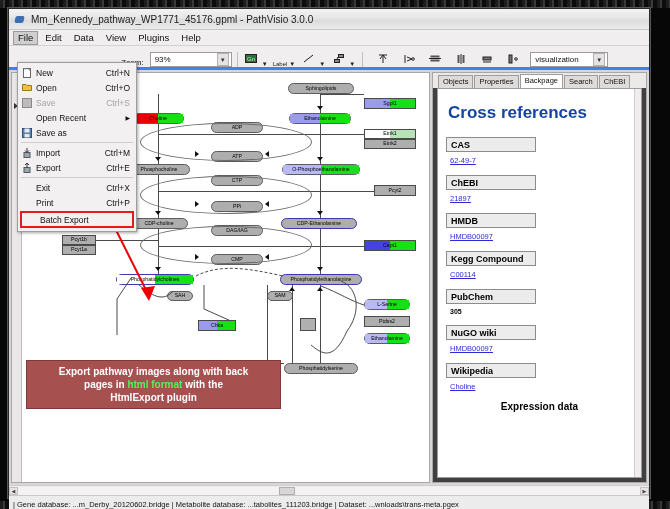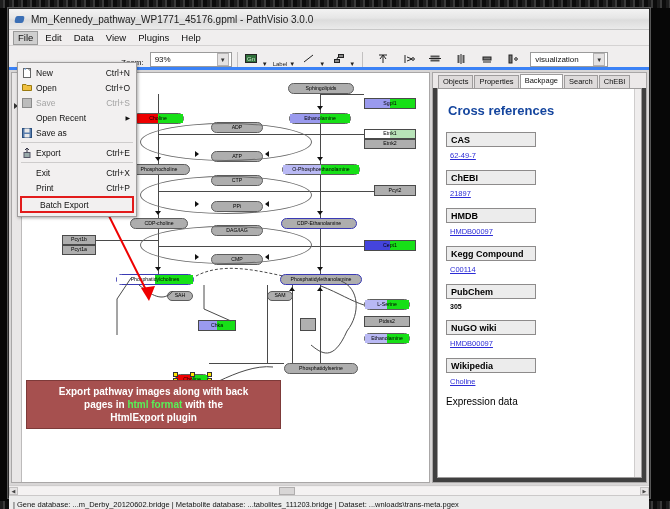--- a/index.html
+++ b/index.html
@@ -96,27 +96,27 @@
   .submarr{font-size:6px;padding-right:6px;}
   .mrow.boxed{border:2px solid #e21b1b;margin:1px 2px;height:13px;}
 
   
   .tabs{display:flex;align-items:flex-end;height:15px;padding-left:5px;background:#ece9e9;}
   .tab{font-size:7.5px;color:#111;border:1px solid #9e9c9c;border-bottom:none;background:#dedbdb;
        padding:1px 4px 1px;margin-right:1px;line-height:10px;}
   .tab.active{background:#fff;padding-bottom:2px;font-size:7.5px;}
   .sb-content{flex:1;background:#fff;border:1px solid #9e9c9c;margin:0 4px 4px 4px;overflow:hidden;position:relative;}
   .sb-inner{padding:6px 8px;}
-  .xref-title{color:#14459e;font-size:13px;font-weight:bold;margin:8px 0 14px 2px;}
+  .xref-title{color:#14459e;font-size:17px;font-weight:bold;margin:8px 0 14px 2px;}
   .xbox{border:1px solid #8d8b8b;background:#ececec;width:90px;height:15px;display:flex;align-items:center;
         padding-left:4px;font-size:9px;font-weight:bold;color:#000;box-sizing:border-box;}
   .xval{font-size:7.5px;margin:4px 0 10px 4px;}
   .xval a{color:#2b2bd6;text-decoration:underline;}
   .xval.plain{color:#000;font-weight:bold;font-size:7px;}
-  .expr{font-size:10px;font-weight:normal;color:#000;margin-top:4px;}
+  .expr{font-size:10px;font-weight:bold;color:#000;margin-top:4px;text-align:center;}
   .sb-scroll{position:absolute;right:0;top:0;width:6px;height:100%;background:#efeded;border-left:1px solid #cfcdcd;}
 
   
   #hscroll{height:9px;background:#efeded;border-top:1px solid #cfcdcd;display:flex;align-items:center;}
   #hscroll .ar{width:9px;height:8px;display:flex;align-items:center;justify-content:center;font-size:5px;color:#444;
       background:#e6e4e4;border:1px solid #c2c0c0;box-sizing:border-box;}
   #hscroll .track{flex:1;height:8px;background:#f4f2f2;position:relative;}
   #hscroll .thumb{position:absolute;left:42%;top:0;width:16px;height:8px;background:#d8d6d6;border:1px solid #b0aeae;box-sizing:border-box;}
   #statusbar{height:16px;background:#ececec;border-top:1px solid #cbc9c9;display:flex;align-items:center;
              font-size:7.5px;color:#111;padding-left:4px;}
@@ -396,21 +396,21 @@
               <path d="M290,272 C300,280 312,290 326,258" fill="none" stroke="#4a4a4a" stroke-width="1"></path>
               <path d="M118,212 C130,222 142,230 152,218" fill="none" stroke="#4a4a4a" stroke-width="1"></path>
               <path d="M175,203 C200,190 230,196 262,203" fill="none" stroke="#4a4a4a" stroke-width="1" stroke-dasharray="3,2"></path>
               <path d="M183,212 L183,236 L210,248" fill="none" stroke="#4a4a4a" stroke-width="1"></path>
               <path d="M198,308 C215,300 235,292 252,294" fill="none" stroke="#4a4a4a" stroke-width="1"></path>
               <path d="M110,205 L96,226 L96,262" fill="none" stroke="#4a4a4a" stroke-width="1"></path>
             </svg>
             <div class="node gene" style="left: 279px; top: 245px; width: 16px; height: 13px;"></div>
           </div>
 
-        <div id="anno" style="left:14px;top:287px;width:255px;margin-top:20px;">
+        <div id="anno" style="left:14px;top:287px;width:255px;">
           <div>Export pathway images along with back</div>
           <div>
             <span>pages in </span><span class="hl">html format</span><span> with the</span>
           </div>
           <div>HtmlExport plugin</div>
         </div>
       </div>
 
       <div id="sidebar">
         <div class="tabs">
@@ -502,20 +502,30 @@
             </svg>
           </span>
           <span class="mtx">Save as</span>
           <span class="macc"></span>
         </div>
         <div class="msep"></div>
         <div class="mrow">
           <span class="mic">
             <svg width="10" height="10">
               <rect x="2" y="4.5" width="6" height="5" fill="#9aa" stroke="#556"></rect>
+              <path d="M5,0 L5,4 M3,2.5 L5,4.5 L7,2.5" fill="none" stroke="#334"></path>
+            </svg>
+          </span>
+          <span class="mtx">Import</span>
+          <span class="macc">Ctrl+M</span>
+        </div>
+        <div class="mrow">
+          <span class="mic">
+            <svg width="10" height="10">
+              <rect x="2" y="4.5" width="6" height="5" fill="#9aa" stroke="#556"></rect>
               <path d="M5,4.5 L5,0.5 M3,2 L5,0 L7,2" fill="none" stroke="#334"></path>
             </svg>
           </span>
           <span class="mtx">Export</span>
           <span class="macc">Ctrl+E</span>
         </div>
         <div class="msep"></div>
         <div class="mrow">
           <span class="mic"></span>
           <span class="mtx">Exit</span>

